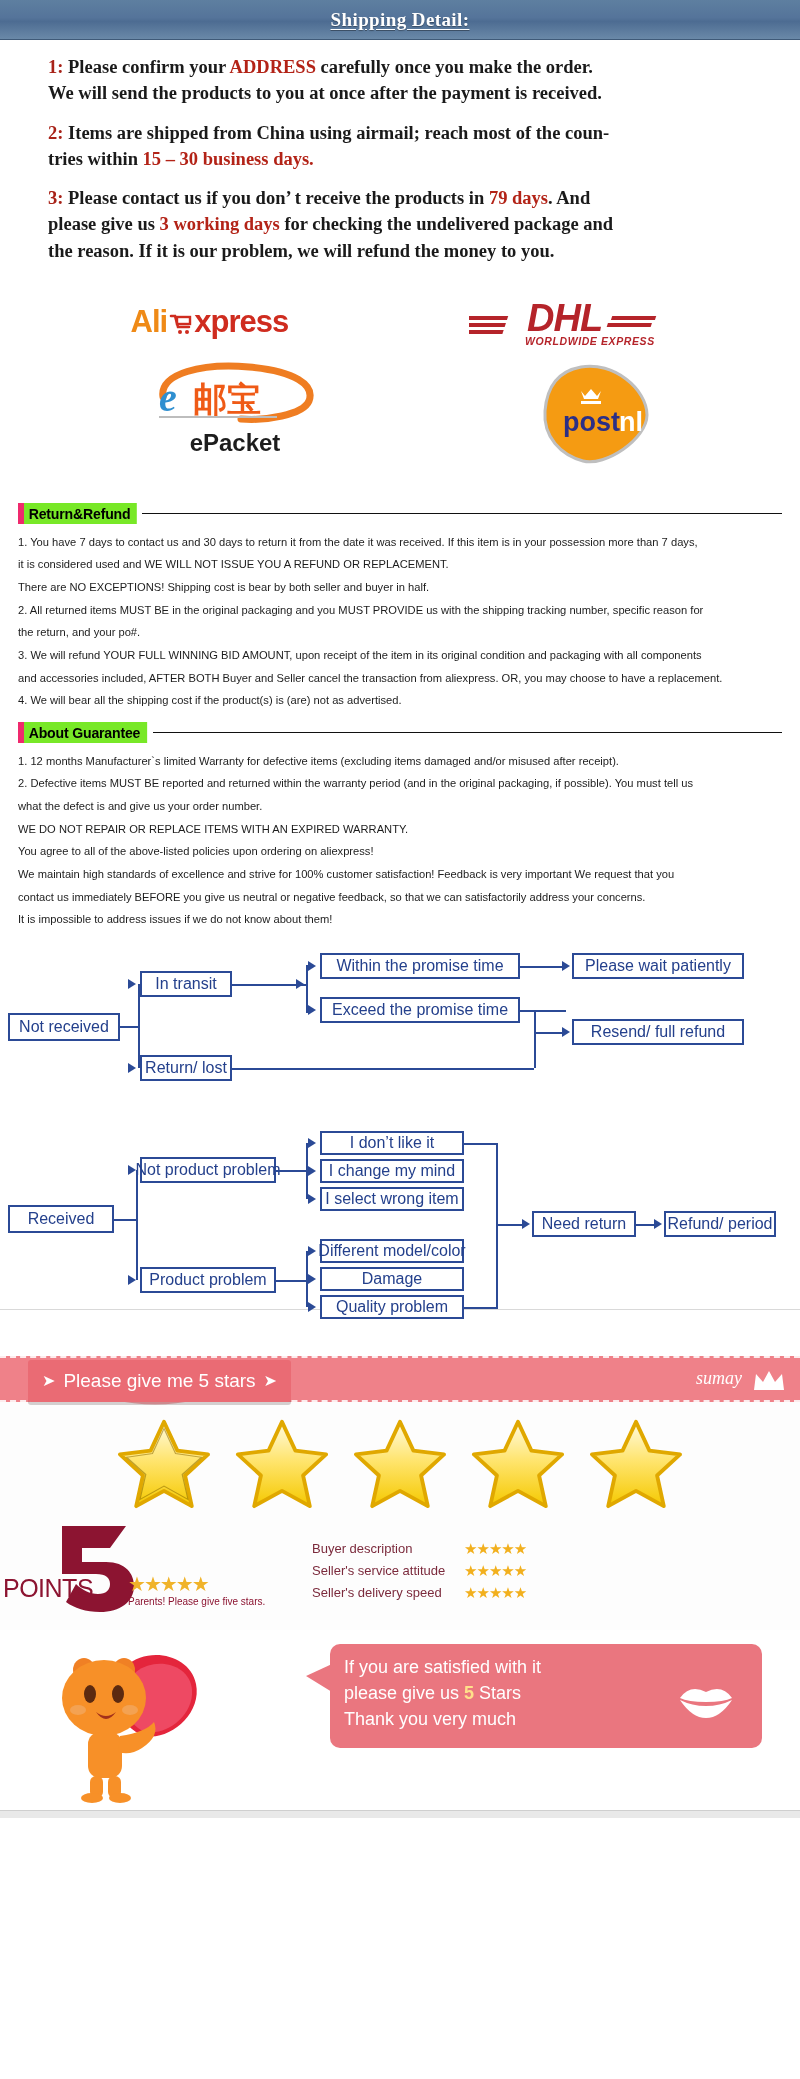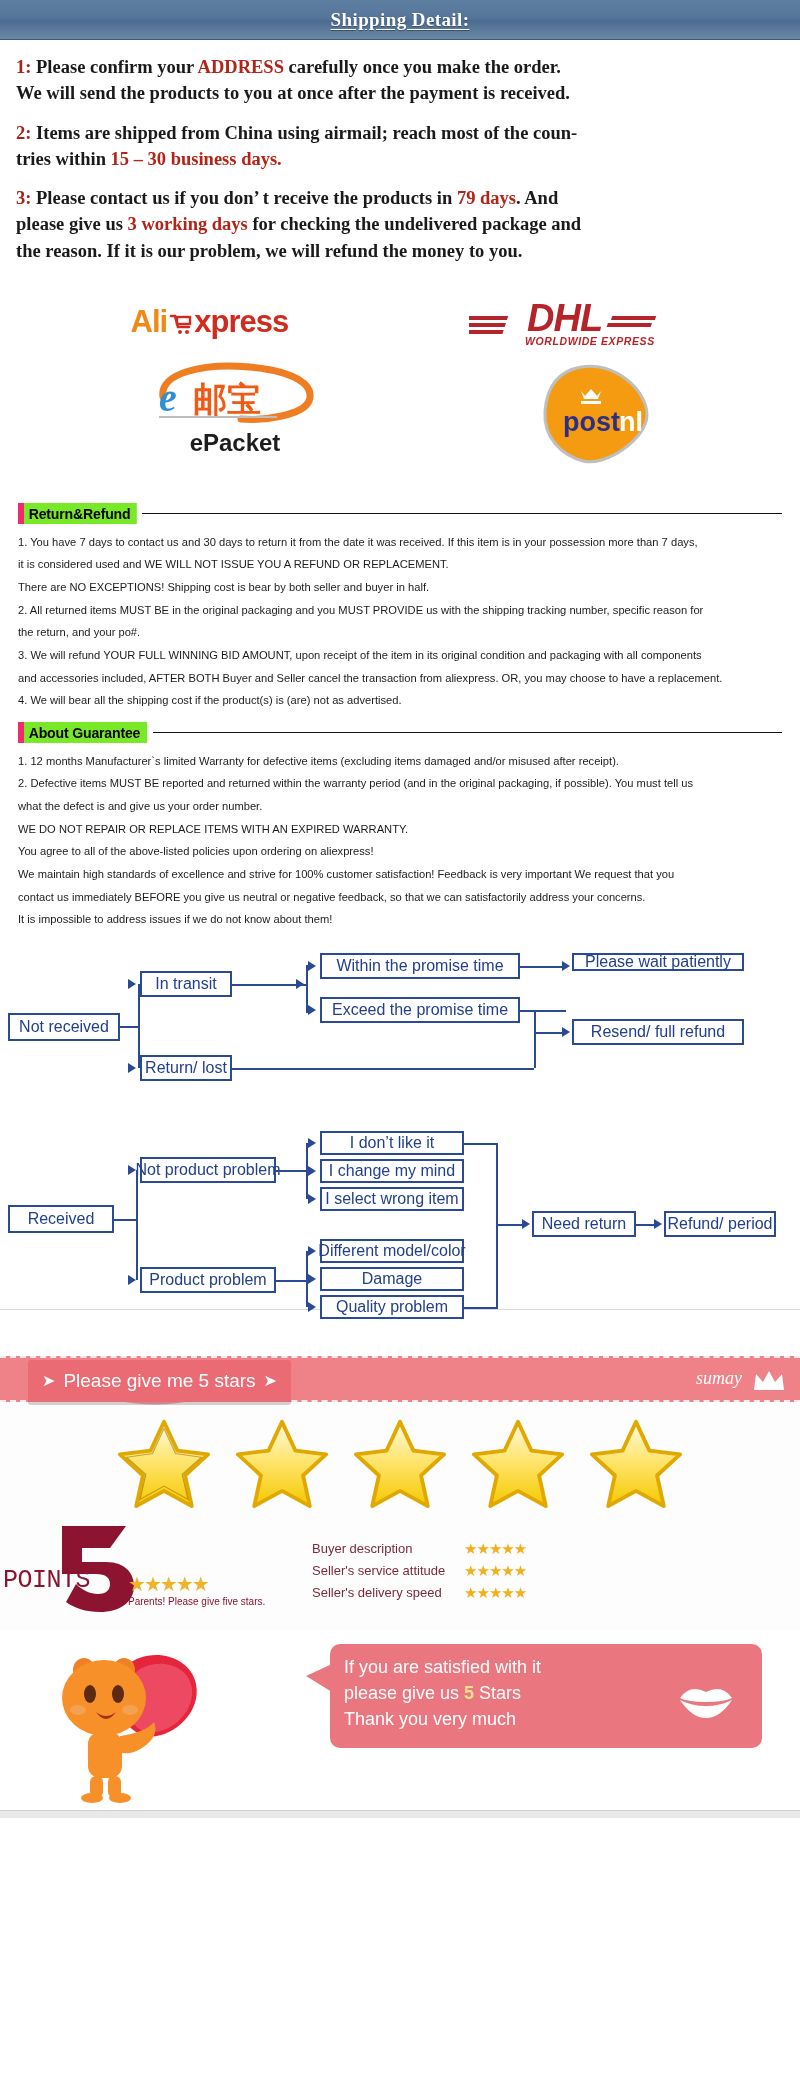--- a/index.html
+++ b/index.html
@@ -20,21 +20,21 @@
     border-bottom:1px solid #3f5a78;
   }
   .ship-header .title{
     color:#ffffff; font-family:"Liberation Serif", serif;
     font-weight:bold; font-size:19px; letter-spacing:.4px;
     text-decoration:underline; text-underline-offset:3px;
     text-shadow:0 1px 1px rgba(0,0,0,.35);
   }
 
   
-  .intro{ padding:14px 16px 6px 16px; }
+  .intro{ padding:14px 16px 6px 16px;margin-left:32px; }
   .intro p{
     margin:0 0 13px 0;
     font-family:"Liberation Serif", serif;
     font-weight:bold;
     font-size:18.5px;
     line-height:1.42;
     color:#1a1a1a;
   }
   .intro .num{ color:#a82218; }
   .red{ color:#b32317; }
@@ -122,22 +122,22 @@
   .ribbon .arrow-l, .ribbon .arrow-r{ color:#fff; font-size:16px; }
   .sumay{ position:absolute; right:58px; top:10px; color:#fff; font-size:18px;
     font-family:"Liberation Serif", serif; font-style:italic; }
   .sumay-crown{ position:absolute; right:14px; top:10px; width:34px; height:26px; }
 
   .bigstars{ display:flex; justify-content:center; gap:22px; padding:16px 0 4px 0; }
 
   .points-row{ display:flex; align-items:flex-start; padding:4px 0 10px 0; }
   .points-left{ position:relative; width:300px; padding-left:48px; }
   .five-glyph{ position:relative; width:150px; height:92px; }
-  .points-word{ position:absolute; left:3px; top:44px; font-size:25px; color:#8c1431;
-    font-family:Liberation Mono, monospace; letter-spacing:-.5px;text-align:right; }
+  .points-word{ position:absolute; left:3px; top:52px; font-size:25px; color:#8c1431;
+    font-family:Liberation Sans, sans-serif; letter-spacing:-.5px;text-align:right; }
   .points-stars{ position:absolute; left:128px; top:50px; letter-spacing:-2px; }
   .points-note{ position:absolute; left:128px; top:74px; font-size:10px; color:#8c1431; }
 
   .rate-table{ margin-left:12px; padding-top:18px; }
   .rate-row{ display:flex; align-items:center; margin-bottom:4px; }
   .rate-label{ width:152px; font-size:13px; color:#7b2a3c; }
   .rate-stars{ letter-spacing:-1px; font-size:15px; color:#f2b01e; }
 
   
   .bottom{ position:relative; height:180px; }
@@ -270,21 +270,21 @@
     </div>
   </div>
 
   <div class="flow-wrap" style="height:160px">
     <div class="flow" style="height:160px">
       <div class="fbox" style="left:8px;  top:62px;  width:112px; height:28px;">Not received</div>
       <div class="fbox" style="left:140px; top:20px;  width:92px;  height:26px;text-align:right;">In transit</div>
       <div class="fbox" style="left:140px; top:104px; width:92px;  height:26px;">Return/ lost</div>
       <div class="fbox" style="left:320px; top:2px;   width:200px; height:26px;">Within the promise time</div>
       <div class="fbox" style="left:320px; top:46px;  width:200px; height:26px;">Exceed the promise time</div>
-      <div class="fbox" style="left:572px; top:2px;   width:172px; height:18px;">Please wait patiently</div>
+      <div class="fbox" style="left:572px; top:2px;   width:172px; height:26px;">Please wait patiently</div>
       <div class="fbox" style="left:572px; top:68px;  width:172px; height:26px;">Resend/ full refund</div>
 
       <div class="fline fh" style="left:120px; top:75px; width:20px;"></div>
       <div class="fline fv" style="left:138px; top:33px; height:84px;"></div>
       <div class="fline fh" style="left:138px; top:33px; width:2px;"></div>
       <div class="farrow" style="left:128px; top:28px;"></div>
       <div class="farrow" style="left:128px; top:112px;"></div>
 
       <div class="fline fh" style="left:232px; top:33px; width:76px;"></div>
       <div class="fline fv" style="left:306px; top:14px; height:48px;"></div>

